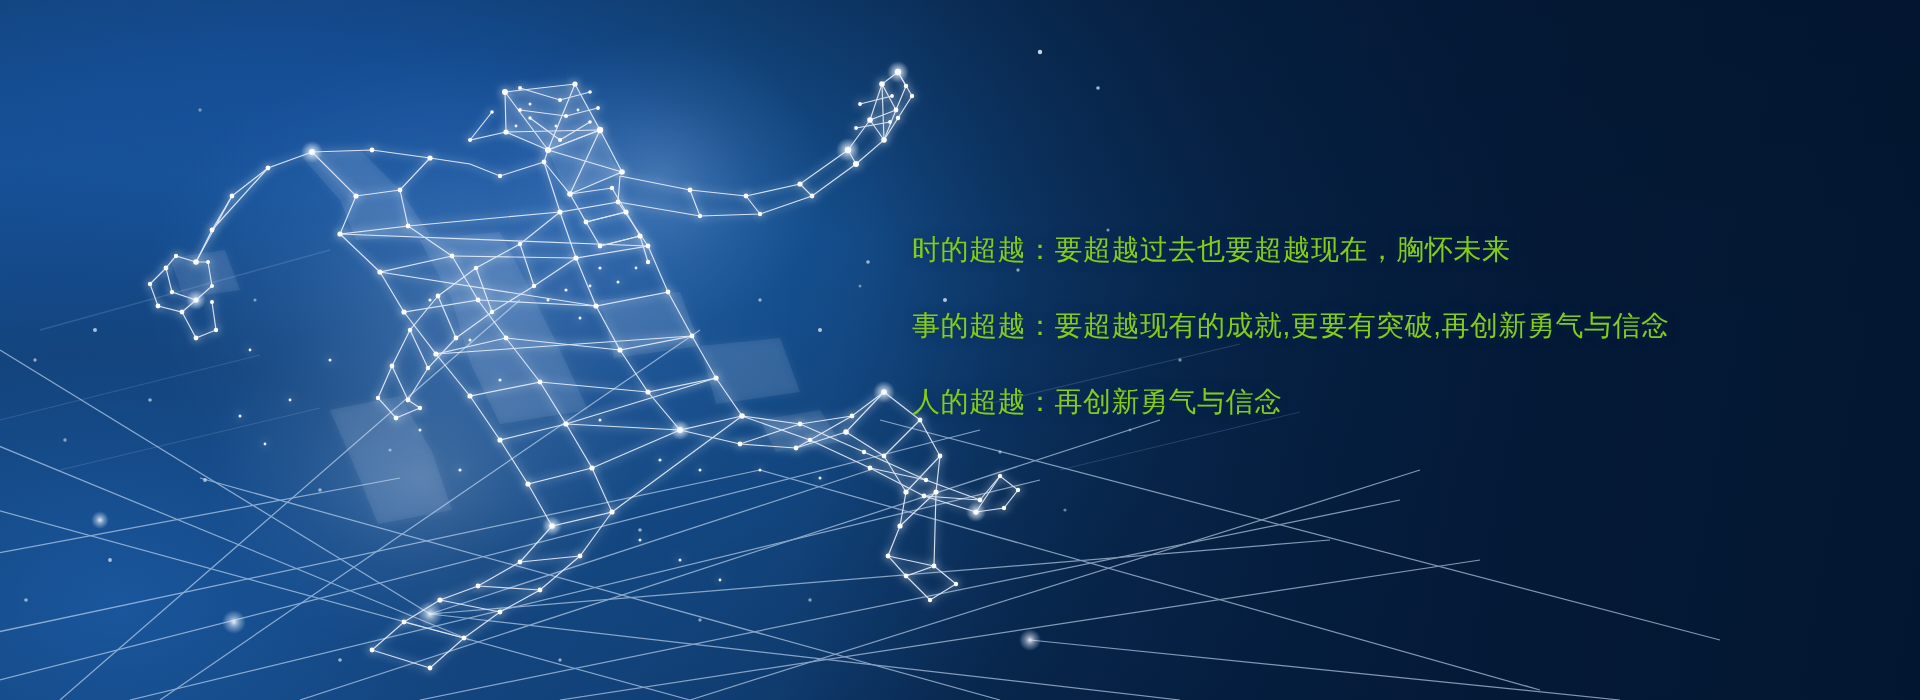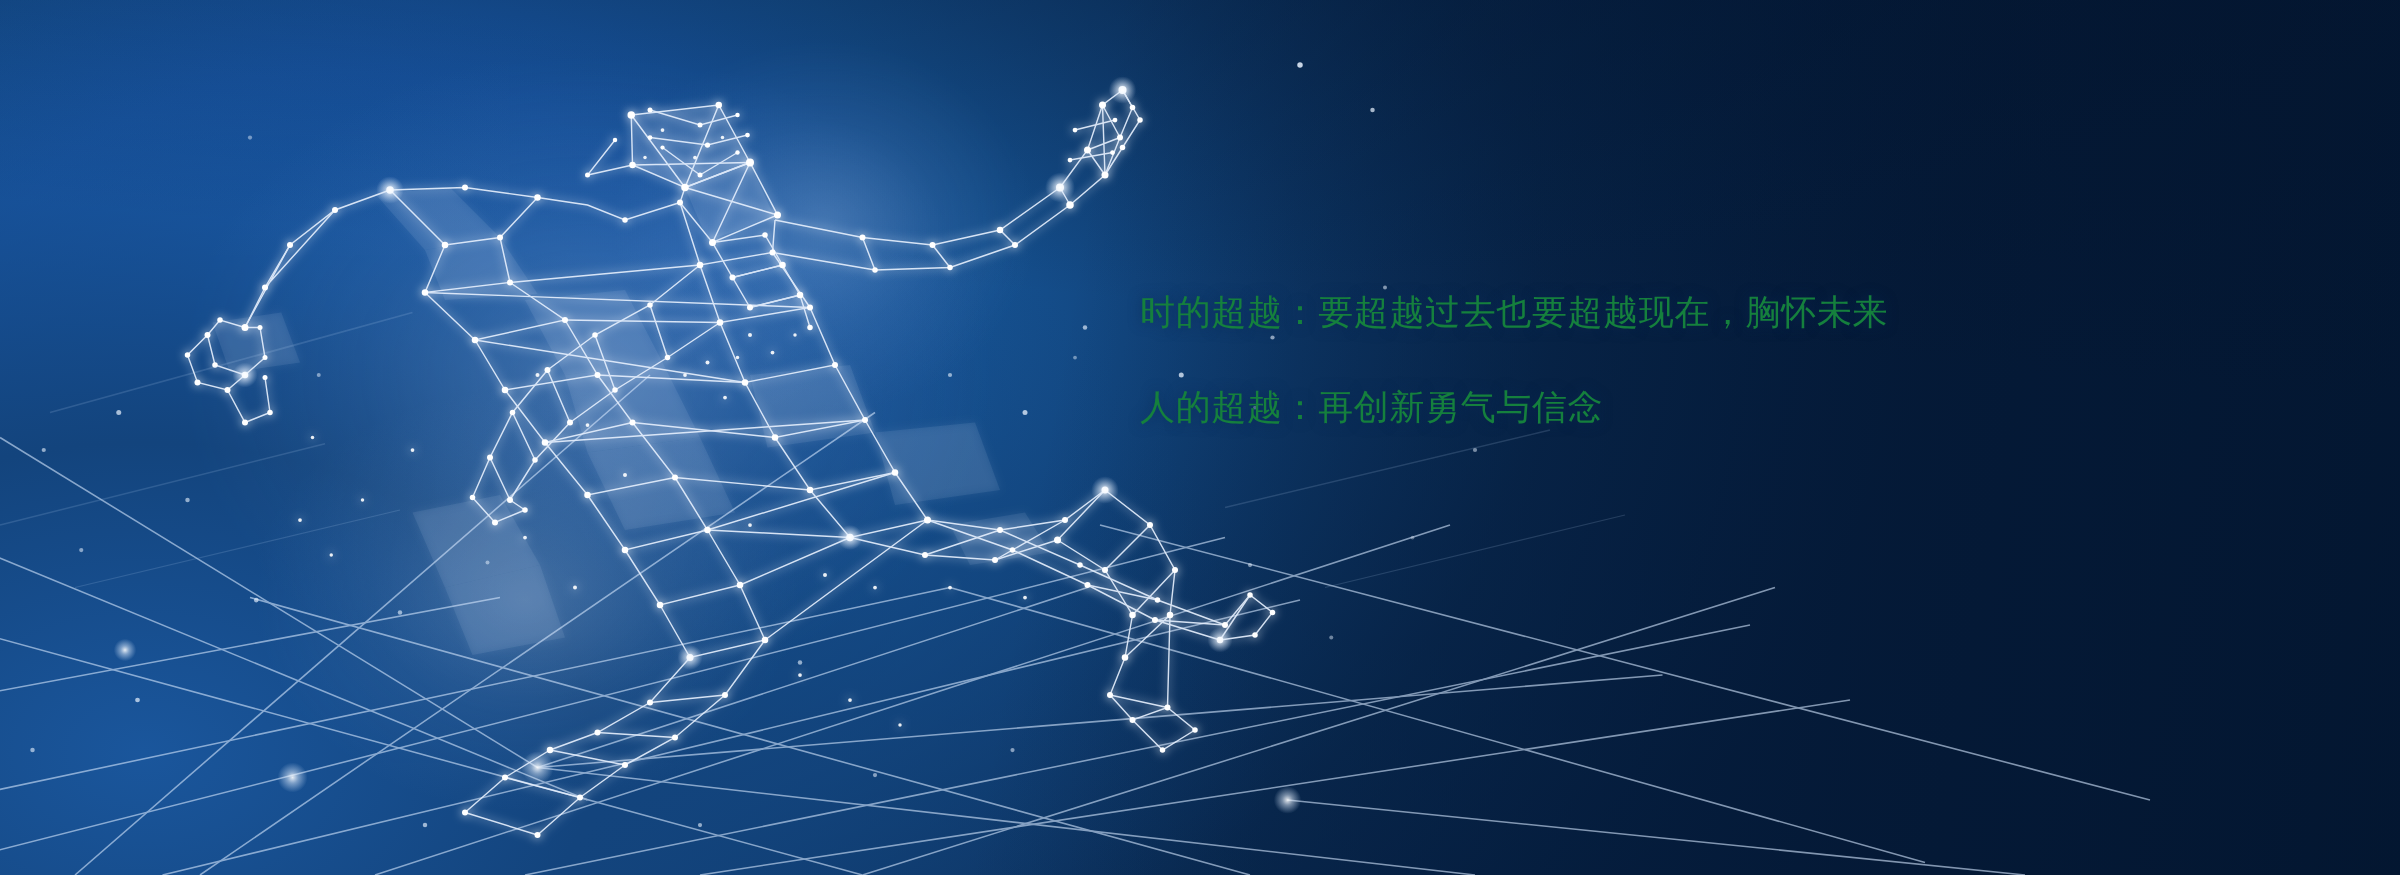--- a/index.html
+++ b/index.html
@@ -53,21 +53,21 @@
     width: 1920px;
     height: 700px;
   }
   .text-block {
     position: absolute;
     left: 912px;
     top: 236px;
     width: 880px;
   }
   .tagline {
-    color: #15803d;
+    color: #84cc16;
     font-size: 28px;
     line-height: 28px;
     letter-spacing: 0.5px;
     white-space: nowrap;
     margin: 0 0 48px 0;
     text-shadow: 0 0 10px rgba(10,40,85,0.75);
     font-weight: 300;
   }
   .tagline:last-child { margin-bottom: 0; }
 </style>
@@ -472,16 +472,17 @@
       <path d="M 40 330 L 330 250" stroke-width="1.4"></path>
       <path d="M 0 420 L 260 355" stroke-width="1.2"></path>
       <path d="M 60 470 L 320 408" stroke-width="1"></path>
       <path d="M 980 406 L 1240 344" stroke-width="1.2"></path>
       <path d="M 1060 470 L 1300 412" stroke-width="1"></path>
     </g>
   </svg>
 
   <div class="text-block">
     <p class="tagline">时的超越：要超越过去也要超越现在，胸怀未来</p>
+    <p class="tagline">事的超越：要超越现有的成就,更要有突破,再创新勇气与信念</p>
     <p class="tagline">人的超越：再创新勇气与信念</p>
   </div>
 
 </div>
 
 </body></html>

